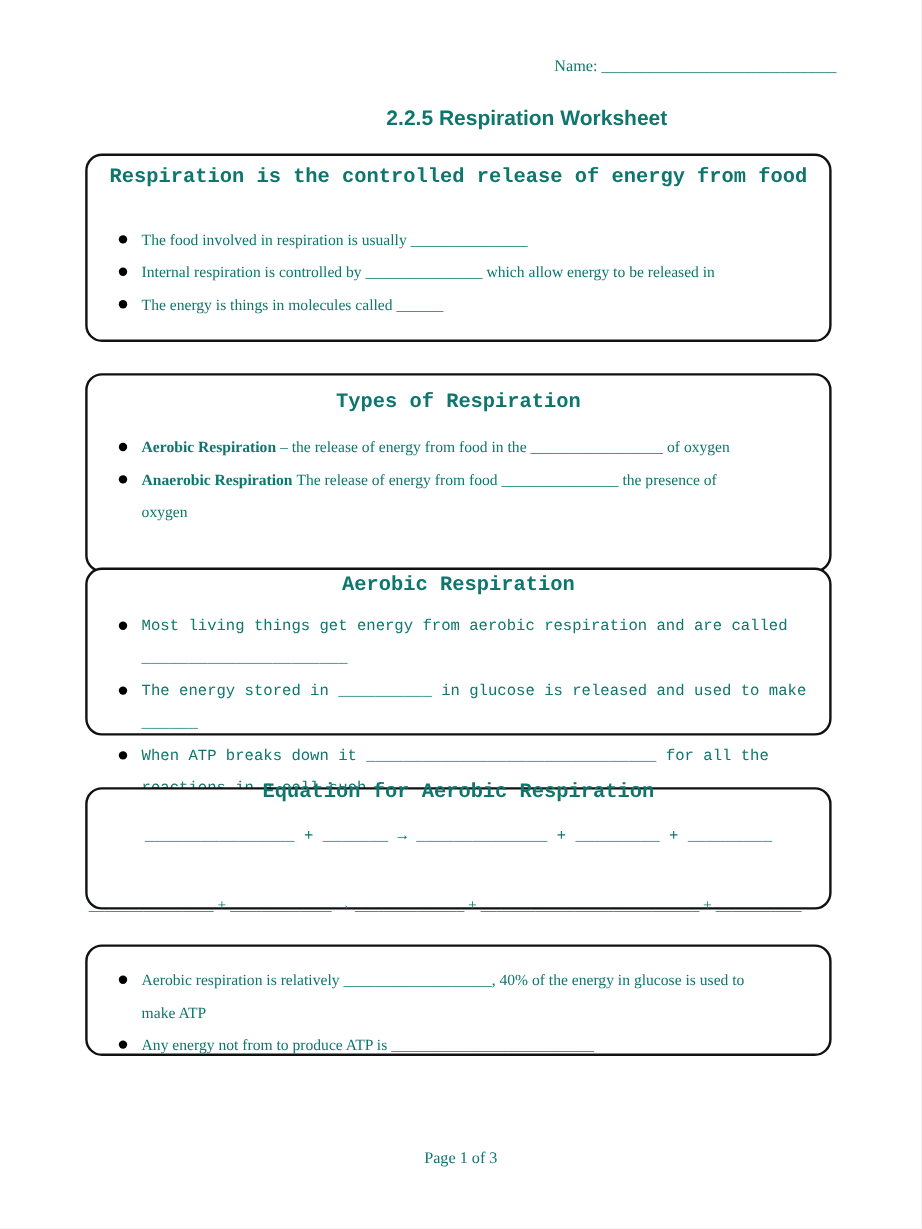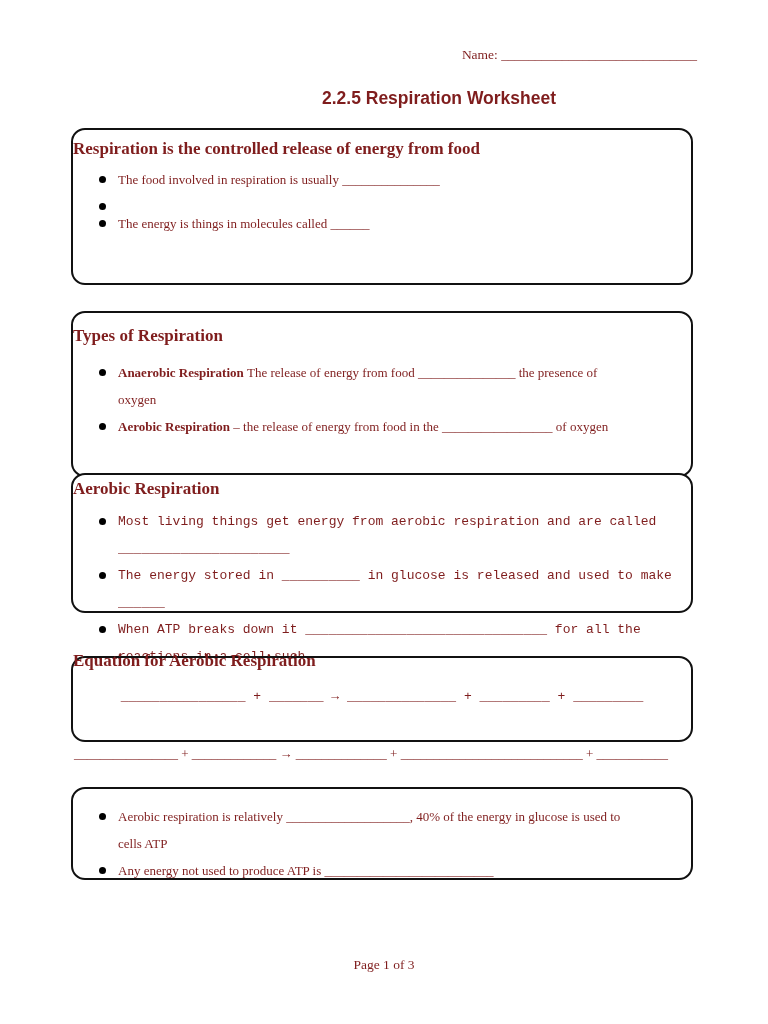--- a/index.html
+++ b/index.html
@@ -1,34 +1,34 @@
 <!DOCTYPE html>
 <html><head>
 <meta charset="utf-8">
 <style>
   html,body { margin:0; padding:0; background:#e8e8e8; }
   .page {
     position:relative; width:768px; height:1024px; margin:0 auto;
-    background:#ffffff; color:#7f1d1d;
+    background:#ffffff; color:#0f766e;
     font-family:"Liberation Serif", serif; overflow:hidden;
   }
   .name-row {
     position:absolute; top:47px; right:71px;
     font-size:13.5px; white-space:nowrap;
   }
   .doc-title {
     position:absolute; top:88px; left:16px; width:100%; text-align:center;
     font-family:"Liberation Sans", sans-serif; font-weight:bold; font-size:17.5px;padding-left:39px;
   }
   .box {
     position:absolute; left:71px; width:622px; box-sizing:border-box;
     border:2px solid #111; border-radius:14px; background:#fff;
   }
   .box-title {
-    text-align:left; font-family:Liberation Serif, serif;
+    text-align:center; font-family:Liberation Mono, monospace;
     font-weight:bold; font-size:17px; line-height:22px;
   }
   .bullets { margin:0 8px 0 26px; }
   .bullet { display:flex; font-size:13px; line-height:27px; }
   .dot {
     flex:none; width:7px; height:7px; border-radius:50%;
     background:#000; margin:10px 12px 0 0;
   }
   .btext { flex:1 1 auto; }
   .btext .bold { font-weight:bold; }
@@ -37,24 +37,24 @@
   .eq-center { text-align:center; margin-top:16px;font-family:Liberation Mono, monospace; }
   .eq-full { margin-top:39px; padding-left:1px; }
   .footer {
     position:absolute; top:957px; left:0; width:100%;
     text-align:center; font-size:13.5px;
   }
   
   #box-def   { top:128px; height:157px; }
   #box-types { top:311px; height:166px; }
   #box-aero  { top:473px; height:140px; }
-  #box-eq    { top:656px; height:86px; overflow:visible; }
+  #box-eq    { top:656px; height:102px; overflow:visible; }
   #box-eff   { top:787px; height:93px; }
   #box-def .box-title   { margin-top:8px; }
-  #box-def .bullets     { margin-top:6px; }
+  #box-def .bullets     { margin-top:26px; }
   #box-types .box-title { margin-top:12px; }
   #box-types .bullets   { margin-top:12px; }
   #box-aero .box-title  { margin-top:3px; }
   #box-aero .bullets    { margin-top:8px;font-family:Liberation Mono, monospace; }
   #box-eq .box-title    { margin-top:-8px; }
   #box-eff .bullets     { margin-top:14px; }
 </style>
 </head>
 <body>
 
@@ -69,39 +69,39 @@
 
   <div class="box" id="box-def">
     <div class="box-title">Respiration is the controlled release of energy from food</div>
     <div class="bullets">
       <div class="bullet">
         <span class="dot"></span>
         <span class="btext"><span class="bold"></span><span>The food involved in respiration is usually _______________</span><span class="cont"></span></span>
       </div>
       <div class="bullet">
         <span class="dot"></span>
-        <span class="btext"><span class="bold"></span></span>
+        <span class="btext"><span class="bold"></span><span>Internal respiration is controlled by _______________ which allow energy to be released in</span></span>
       </div>
       <div class="bullet">
         <span class="dot"></span>
         <span class="btext"><span class="bold"></span><span>The energy is things in molecules called ______</span><span class="cont"></span></span>
       </div>
     </div>
   </div>
 
   <div class="box" id="box-types">
     <div class="box-title">Types of Respiration</div>
     <div class="bullets">
       <div class="bullet">
         <span class="dot"></span>
-        <span class="btext"><span class="bold">Anaerobic Respiration </span><span>The release of energy from food _______________ the presence of</span><span class="cont">oxygen</span></span>
+        <span class="btext"><span class="bold">Aerobic Respiration </span><span>– the release of energy from food in the _________________ of oxygen</span><span class="cont"></span></span>
       </div>
       <div class="bullet">
         <span class="dot"></span>
-        <span class="btext"><span class="bold">Aerobic Respiration </span><span>– the release of energy from food in the _________________ of oxygen</span><span class="cont"></span></span>
+        <span class="btext"><span class="bold">Anaerobic Respiration </span><span>The release of energy from food _______________ the presence of</span><span class="cont">oxygen</span></span>
       </div>
     </div>
   </div>
 
   <div class="box" id="box-aero">
     <div class="box-title">Aerobic Respiration</div>
     <div class="bullets">
       <div class="bullet">
         <span class="dot"></span>
         <span class="btext"><span class="bold"></span><span>Most living things get energy from aerobic respiration and are called ______________________</span><span class="cont"></span></span>
@@ -120,24 +120,24 @@
   <div class="box" id="box-eq">
     <div class="box-title">Equation for Aerobic Respiration</div>
     <div class="eq-line eq-center">________________ + _______ → ______________ + _________ + _________</div>
     <div class="eq-line eq-full">________________ + _____________ → ______________ + ____________________________ + ___________</div>
   </div>
 
   <div class="box" id="box-eff">
     <div class="bullets">
       <div class="bullet">
         <span class="dot"></span>
-        <span class="btext"><span class="bold"></span><span>Aerobic respiration is relatively ___________________, 40% of the energy in glucose is used to</span><span class="cont">cells ATP</span></span>
+        <span class="btext"><span class="bold"></span><span>Aerobic respiration is relatively ___________________, 40% of the energy in glucose is used to</span><span class="cont">make ATP</span></span>
       </div>
       <div class="bullet">
         <span class="dot"></span>
-        <span class="btext"><span class="bold"></span><span>Any energy not used to produce ATP is __________________________</span><span class="cont"></span></span>
+        <span class="btext"><span class="bold"></span><span>Any energy not from to produce ATP is __________________________</span><span class="cont"></span></span>
       </div>
     </div>
   </div>
 
   <div class="footer">Page 1 of 3</div>
 
 </div>
 
 </body></html>

